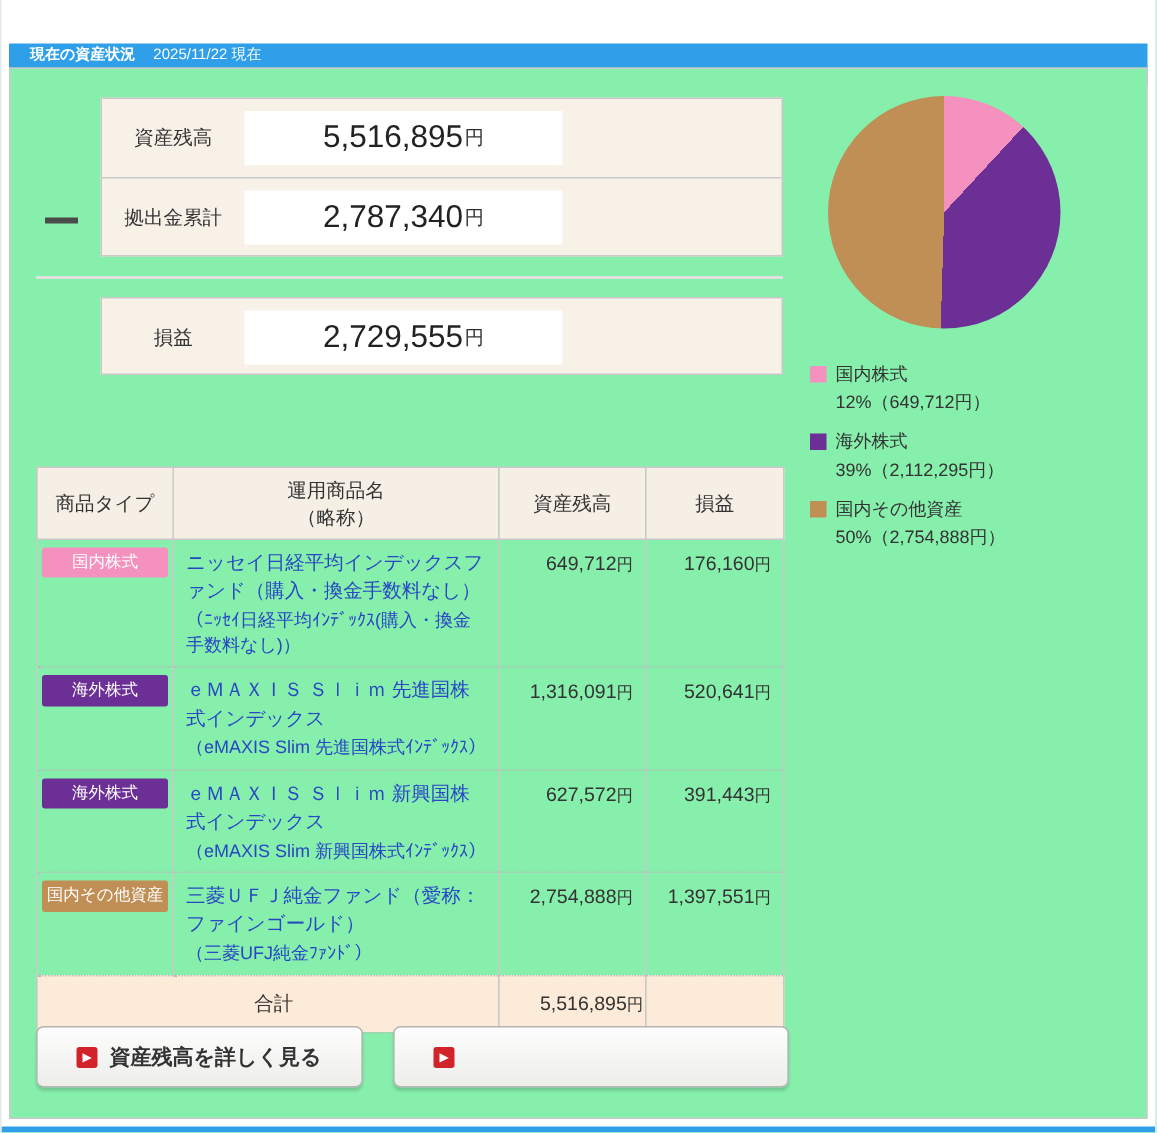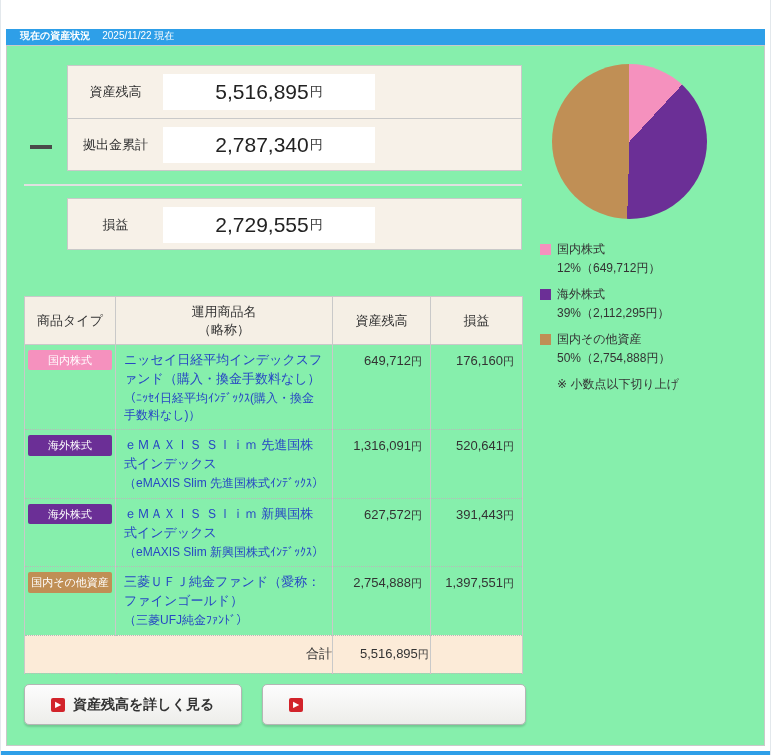--- a/index.html
+++ b/index.html
@@ -53,21 +53,21 @@
     position:absolute; left:545px; top:18px; width:155px; height:155px; border-radius:50%;
   }
   .legend { position:absolute; left:533px; top:195px; width:215px; font-size:12px; }
   .legend-item { margin-bottom:9px; }
   .legend-l1 { display:flex; align-items:center; }
   .legend-sq { width:11px; height:11px; display:inline-block; margin-right:6px; flex:none; }
   .legend-l2 { padding-left:17px; margin-top:2px; }
   .legend-note { padding-left:17px; margin-top:4px; font-size:12px; color:#333; }
   
   table.assets {
-    position:absolute; left:17px; top:250px; width:498px;
+    position:absolute; left:17px; top:265px; width:498px;
     border-collapse:collapse; table-layout:fixed; font-size:13px;
   }
   table.assets col.c-type { width:91px; }
   table.assets col.c-name { width:217px; }
   table.assets col.c-bal  { width:98px; }
   table.assets col.c-gain { width:92px; }
   table.assets th, table.assets td { border:1px solid #c9c9c9; vertical-align:top; }
   table.assets thead th {
     background:#F5EFE5; font-weight:normal; text-align:center;
     padding:6px 2px; height:45px; vertical-align:middle; line-height:1.35;
@@ -79,21 +79,21 @@
   .badge {
     display:inline-block; min-width:84px; padding:3px 2px; font-size:11px;
     color:#fff; text-align:center; border-radius:2px; line-height:1.3;
   }
   .fund-name { color:#2747C4; line-height:1.45; cursor:pointer; }
   .fund-abbr { color:#2747C4; font-size:12px; line-height:1.4; margin-top:1px; }
   .unit-s { font-size:11px; }
   tr.total-row td {
     background:#FCEBD8; border:1px solid #c9c9c9; height:38px; vertical-align:middle;
   }
-  tr.total-row td.total-label { padding-left:8px; text-align:right; }
+  tr.total-row td.total-label { padding-left:8px; text-align:center; }
   tr.total-row td.cell-num { padding-top:0;padding-left:27px; }
   
   .btn-row { position:absolute; left:17px; top:638px; display:flex; gap:20px; }
   .btn {
     height:41px; border:1px solid #b5b5b5; border-radius:5px;
     background:linear-gradient(#fdfdfd,#ededea);
     box-shadow:0 2px 2px rgba(0,0,0,0.15);
     display:flex; align-items:center; padding:0 26px;
     font-size:14px; font-weight:bold; color:#333; cursor:pointer;
   }
@@ -160,21 +160,20 @@
       </div>
       <div class="legend-l2">39%（2,112,295円）</div>
     </div>
     <div class="legend-item">
       <div class="legend-l1">
         <span class="legend-sq" style="background: rgb(192, 143, 85);"></span>
         <span>国内その他資産</span>
       </div>
       <div class="legend-l2">50%（2,754,888円）</div>
     </div>
-    <div class="legend-note">※ 小数点以下切り上げ</div>
   </div>
 
   <table class="assets">
     <colgroup>
         <col class="c-type">
         <col class="c-name">
         <col class="c-bal">
         <col class="c-gain">
       </colgroup>
     <thead>

